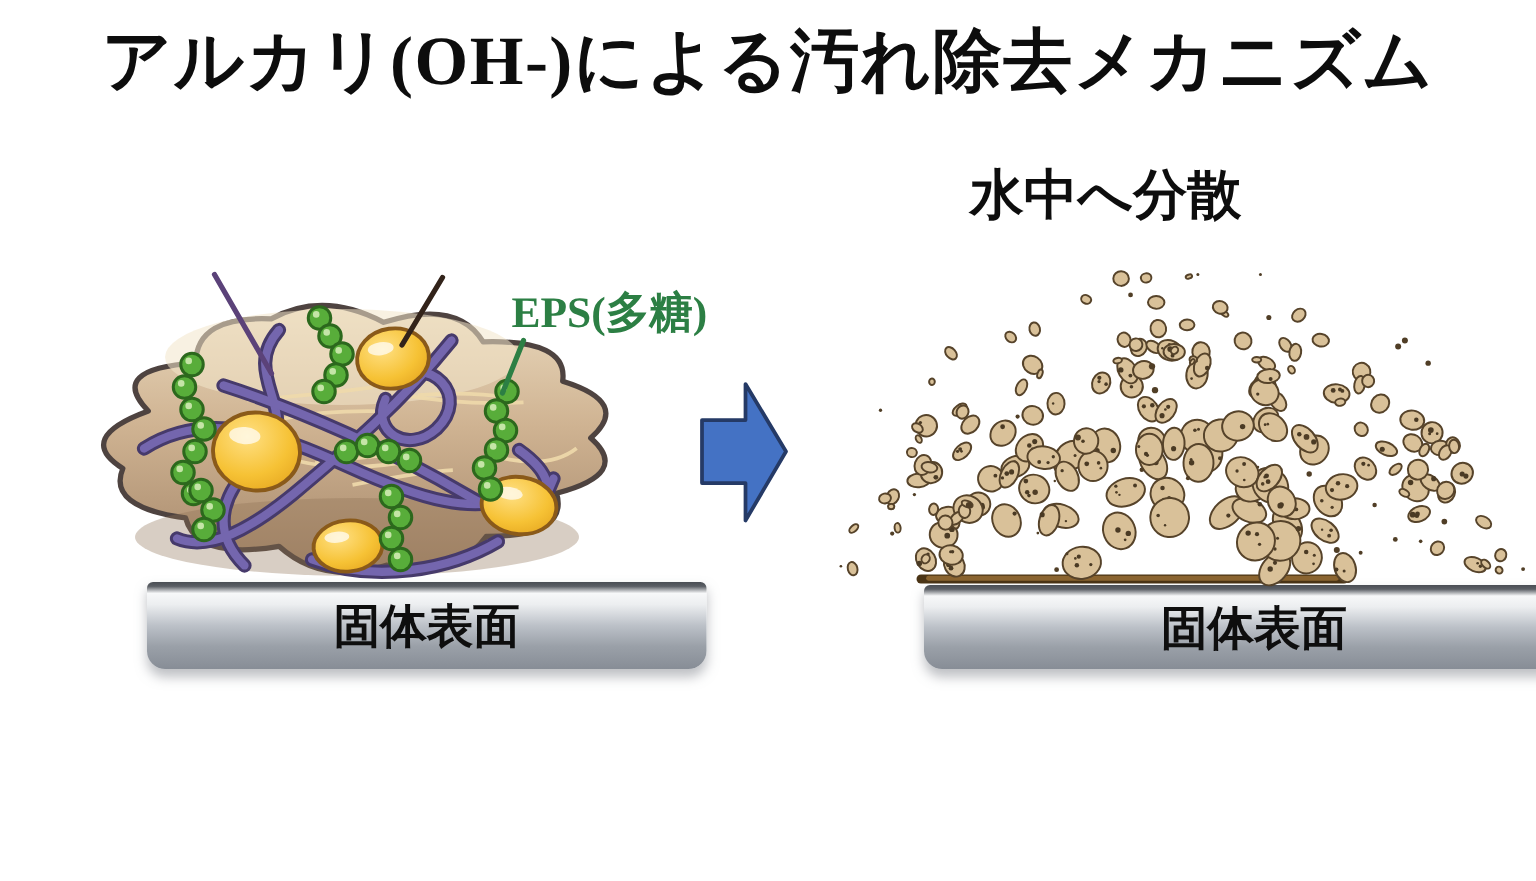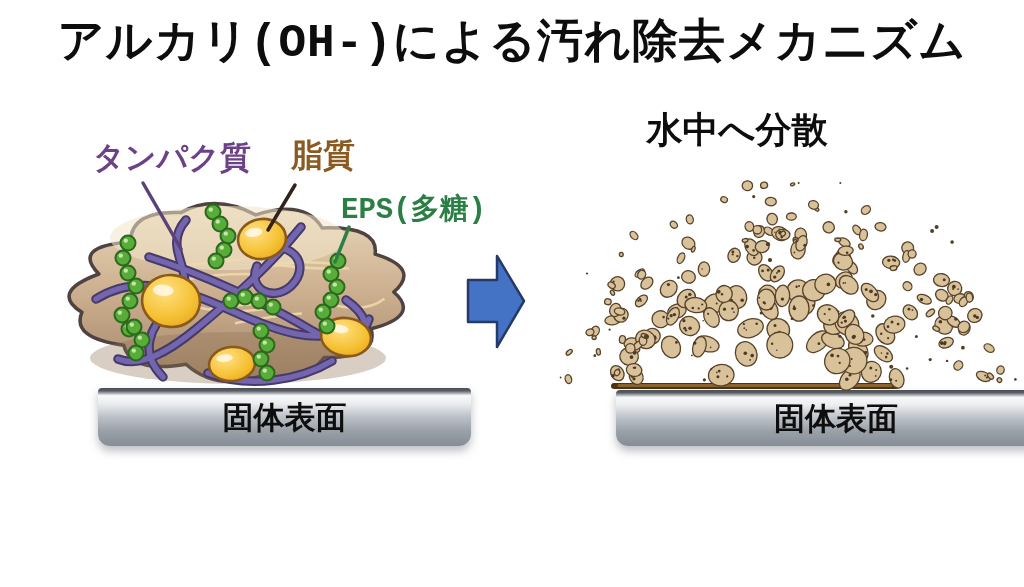--- a/index.html
+++ b/index.html
@@ -1,17 +1,17 @@
 <!DOCTYPE html>
 <html><head>
 <meta charset="utf-8">
 <style>
   html,body{margin:0;padding:0;background:#fff;}
   #canvas{position:relative;width:1024px;height:587px;background:#ffffff;overflow:hidden;
-          font-family:Liberation Mono, monospace;}
+          font-family:Liberation Serif, serif;}
   .title{position:absolute;top:10px;left:0;width:100%;text-align:center;
          font-size:46px;font-weight:800;color:#0d0d0d;letter-spacing:1px;white-space:nowrap;}
   .lbl{position:absolute;font-weight:800;white-space:nowrap;}
   .lbl-protein{top:137px;left:93px;font-size:31px;color:#6c4187;}
   .lbl-lipid{top:134px;left:291px;font-size:32px;color:#8a5a20;}
   .lbl-eps{top:189px;left:341px;font-size:29px;color:#2c7f44;}
   .lbl-water{top:106px;left:566px;width:342px;text-align:center;font-size:36px;color:#0d0d0d;}
   .platform{position:absolute;border-radius:4px 4px 12px 12px;
     background:linear-gradient(180deg,#4a4e54 0%,#5b5f65 5%,#f7f8f9 13%,#eceef0 26%,
                #bcc1c8 50%,#9aa0a8 74%,#878d96 100%);
@@ -547,18 +547,16 @@
         <circle cx="865.6" cy="352.5" r="1.8" fill="#503e26"></circle>
         <circle cx="871.0" cy="291.3" r="1.9" fill="#503e26"></circle>
         <circle cx="744.3" cy="328.2" r="0.9" fill="#503e26"></circle>
         <circle cx="845.2" cy="282.8" r="0.9" fill="#503e26"></circle>
         <circle cx="646.0" cy="336.7" r="2.1" fill="#503e26"></circle>
         <circle cx="952.1" cy="242.1" r="1.8" fill="#503e26"></circle>
         <circle cx="930.2" cy="359.6" r="1.6" fill="#503e26"></circle>
       </g>
     </svg>
 
-  <div class="lbl lbl-protein">タンパク質</div>
-  <div class="lbl lbl-lipid">脂質</div>
   <div class="lbl lbl-eps">EPS(多糖)</div>
   <div class="lbl lbl-water">水中へ分散</div>
 
 </div>
 
 </body></html>

